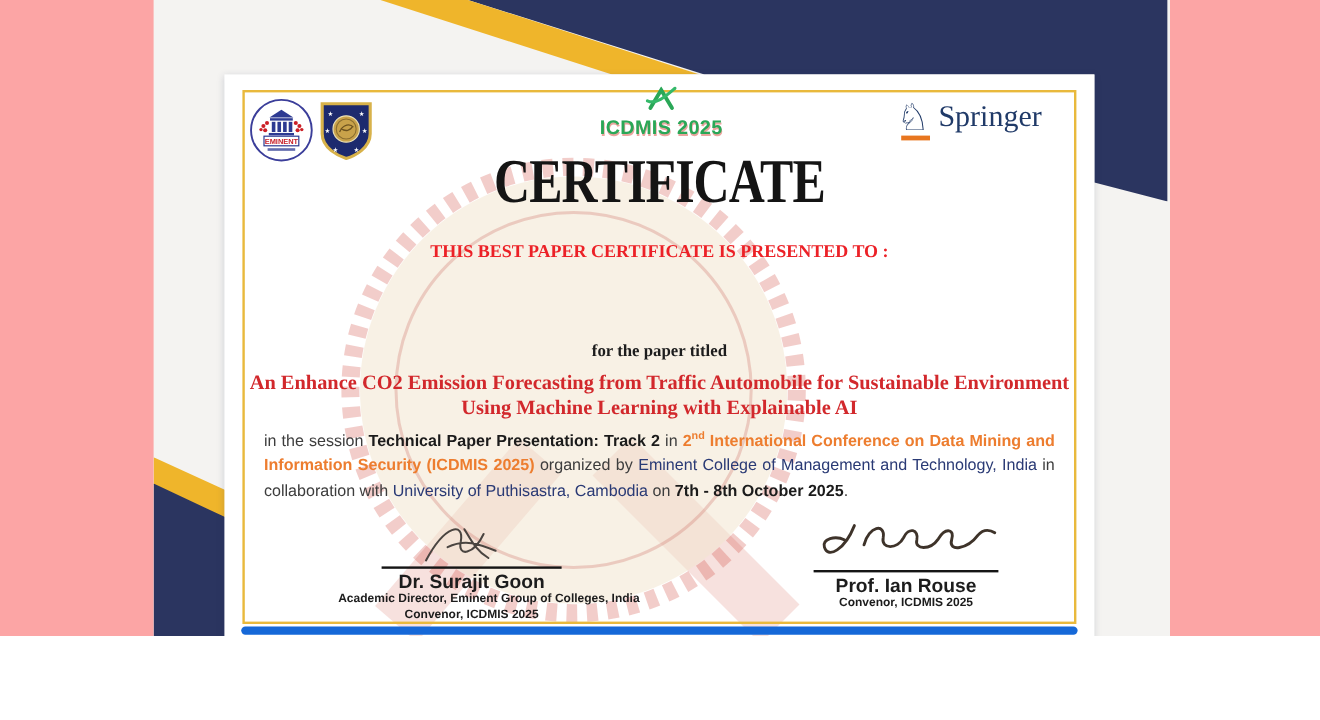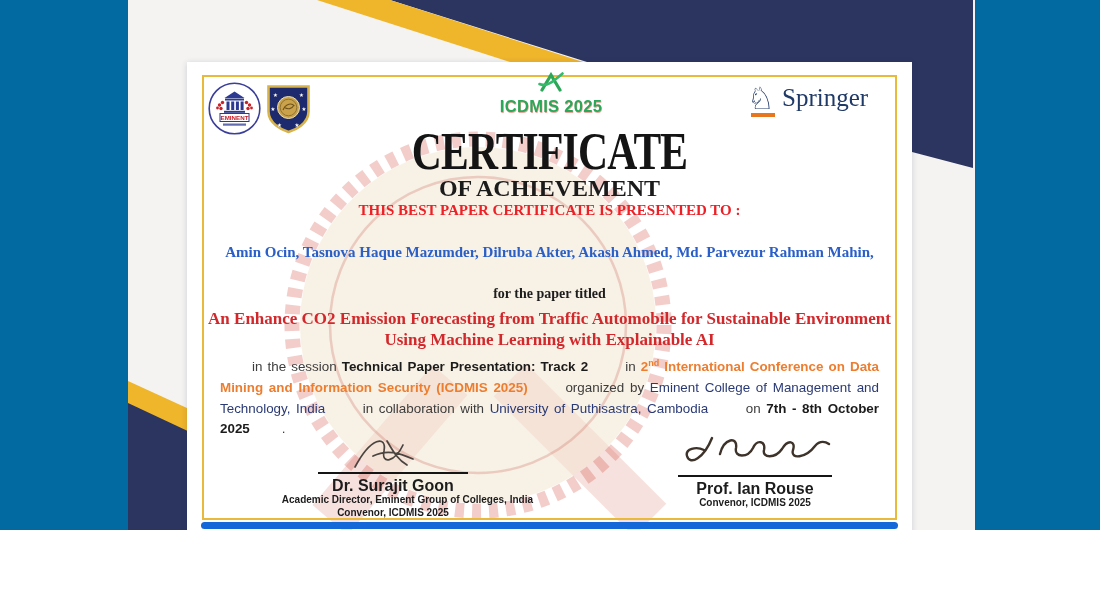--- a/index.html
+++ b/index.html
@@ -1,16 +1,16 @@
 <!DOCTYPE html>
 <html style="--navy: #2b3560; --gold: #efb52b; --cardBlue: #1568d8; --red: #ec2127; --titleRed: #d2282c; --nameBlue: #2a5fc8; --orange: #ed7d2f; --navyText: #2a3a75; --green: #2aa757; --springerNavy: #203a68; --bodyText: #3d3d3d;"><head>
 <meta charset="utf-8">
 <style>
   html,body{margin:0;padding:0;background:#ffffff;}
-  #stage{position:relative;width:1100px;height:530px;overflow:hidden;background:#0369a1;
+  #stage{position:relative;width:1100px;height:530px;overflow:hidden;background:#fca5a5;
          font-family:"Liberation Sans",sans-serif;}
   .abs{position:absolute;}
   
   #content-bg{left:128px;top:0;width:847px;height:600px;background:#f4f3f1;}
   
   .shape{left:0;top:0;width:1100px;height:600px;}
   #top-navy{background:var(--navy);
     clip-path:polygon(390px 0,973px 0,973px 168px,912px 152px,912px 62px,587px 62px);}
   #top-gold{background:var(--gold);
     clip-path:polygon(317px 0,390px 0,583px 62px,510px 62px);}
@@ -31,21 +31,21 @@
            letter-spacing:-1px;color:#141414;transform:scaleX(.8);transform-origin:center;line-height:1;}
   #h-sub{top:114px;font-family:"Liberation Serif",serif;font-weight:700;font-size:24px;color:#1b1b1b;line-height:1;}
   #h-presented{top:141px;font-family:"Liberation Serif",serif;font-weight:700;font-size:15px;color:var(--red);line-height:1;}
   #recipients{top:179px;font-family:"Liberation Serif",serif;font-weight:700;font-size:15px;
               color:var(--nameBlue);line-height:22.5px;}
   #paper-lead{top:224px;font-family:"Liberation Serif",serif;font-weight:700;font-size:14px;color:#1d1d1d;}
   #paper-title{top:247px;font-family:"Liberation Serif",serif;font-weight:700;font-size:17px;
                color:var(--titleRed);line-height:20.5px;}
   #session{top:291px;left:33px;width:659px;font-size:13.4px;line-height:20.6px;
            text-align:justify;color:var(--bodyText);}
-  .seg-plain{color:var(--bodyText);margin-left:32px;}
+  .seg-plain{color:var(--bodyText);}
   .seg-bold{color:#1b1b1b;font-weight:700;}
   .seg-orange{color:var(--orange);font-weight:700;}
   .seg-orange-sup{color:var(--orange);font-weight:700;vertical-align:super;font-size:9px;}
   .seg-navy{color:var(--navyText);font-weight:400;}
   
   #icdmis-logo{left:300px;top:10px;width:128px;text-align:center;}
   #icdmis-text{font-size:16.5px;font-weight:700;color:var(--green);letter-spacing:.3px;
                text-shadow:.5px 1px 0 rgba(214,73,62,.5);margin-top:1px;}
   #springer{left:560px;top:21px;display:flex;align-items:flex-start;}
   #springer-knight{font-size:31px;line-height:30px;color:var(--springerNavy);
@@ -136,25 +136,23 @@
 
     <div class="abs" id="springer">
       <span>
         <span id="springer-knight">♘</span>
         <div id="springer-underline"></div>
       </span>
       <span id="springer-text">Springer</span>
     </div>
 
     <div class="abs center-row" id="h-title">CERTIFICATE</div>
-    <div class="abs center-row" id="h-sub">OF ACHIEVEMENT</div>
     <div class="abs center-row" id="h-presented">THIS BEST PAPER CERTIFICATE IS PRESENTED TO :</div>
 
     <div class="abs center-row" id="recipients">
-      <div>Amin Ocin, Tasnova Haque Mazumder, Dilruba Akter, Akash Ahmed, Md. Parvezur Rahman Mahin,</div>
     </div>
 
     <div class="abs center-row" id="paper-lead">for the paper titled</div>
     <div class="abs center-row" id="paper-title">
       <div>An Enhance CO2 Emission Forecasting from Traffic Automobile for Sustainable Environment</div>
       <div>Using Machine Learning with Explainable AI</div>
     </div>
 
     <div class="abs" id="session"><span class="seg-plain">in the session </span><span class="seg-bold">Technical Paper Presentation: Track 2</span><span class="seg-plain"> in </span><span class="seg-orange">2</span><span class="seg-orange-sup">nd</span><span class="seg-orange"> International Conference on Data Mining and Information Security (ICDMIS 2025)</span><span class="seg-plain"> organized by </span><span class="seg-navy">Eminent College of Management and Technology, India</span><span class="seg-plain"> in collaboration with </span><span class="seg-navy">University of Puthisastra, Cambodia</span><span class="seg-plain"> on </span><span class="seg-bold">7th - 8th October 2025</span><span class="seg-plain">.</span></div>
 

